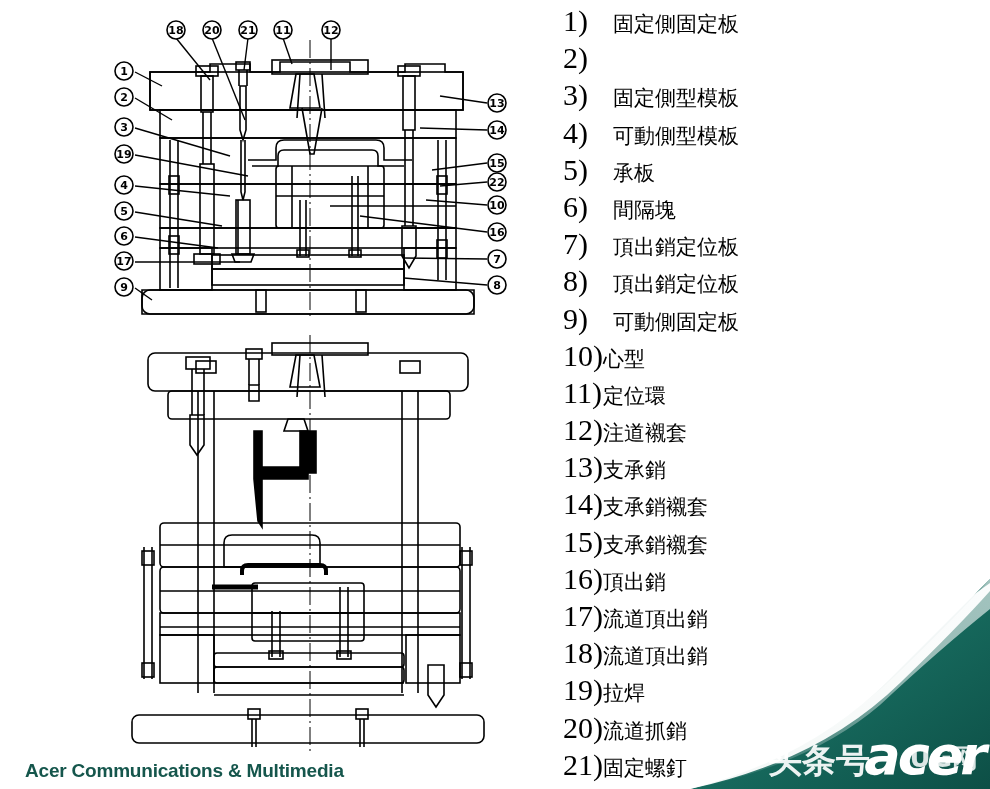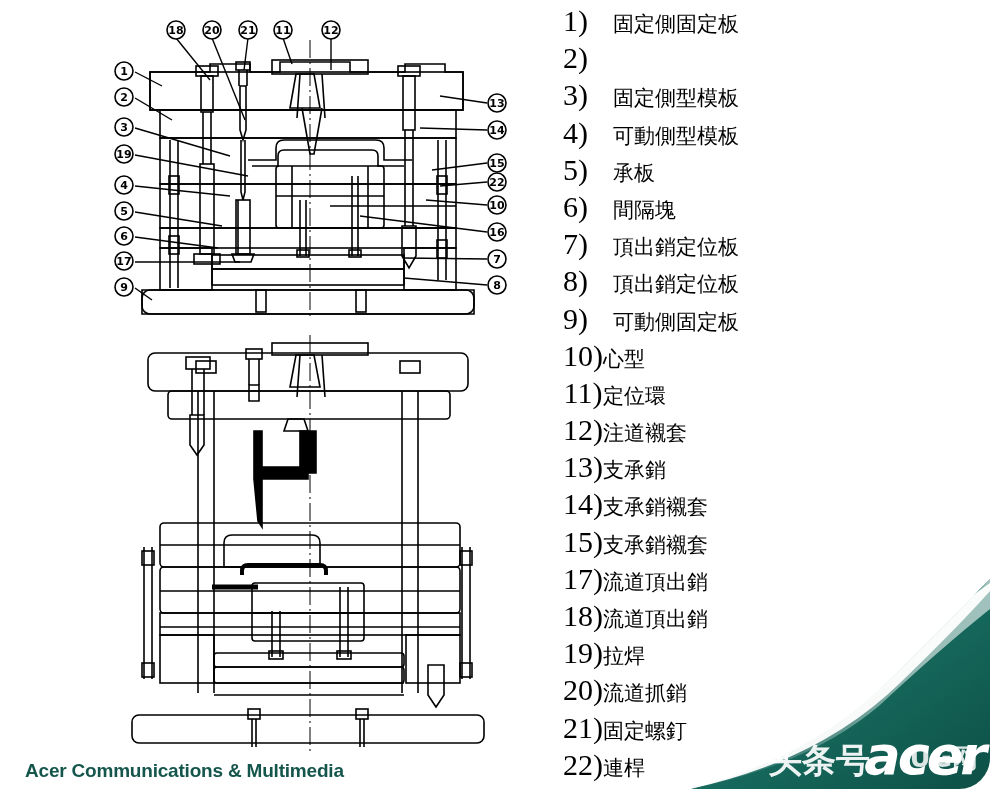--- a/index.html
+++ b/index.html
@@ -3,21 +3,21 @@
 <meta charset="utf-8">
 <style>
   html,body{margin:0;padding:0;}
   body{
     width:990px;height:789px;
     background:#ffffff;
     font-family:"Liberation Sans","DejaVu Sans",sans-serif;
     overflow:hidden;
     position:relative;
   }
-  #slide{position:relative;width:990px;height:789px;overflow:hidden;border-radius:31px;}
+  #slide{position:relative;width:990px;height:789px;overflow:hidden;}
 
   
   #diagram-col{position:absolute;left:0;top:0;width:560px;height:760px;}
   .diagram-svg{display:block;}
 
   
   #parts-list{
     position:absolute;left:563px;top:6px;width:420px;
   }
   .part-row{
@@ -31,21 +31,21 @@
     font-size:30px;
     line-height:1;
     letter-spacing:0px;
   }
   .part-label{
     font-family:"Liberation Sans","DejaVu Sans",sans-serif;
     font-size:21px;
     line-height:1;
   }
   .part-row.one-digit .part-num{width:50px;}
-  .part-row.two-digit .part-num{width:40px;text-align:center;}
+  .part-row.two-digit .part-num{width:40px;}
 
   
   #footer-brand{
     position:absolute;left:25px;top:760px;
     font-family:"Liberation Sans","DejaVu Sans",sans-serif;
     font-size:19px;font-weight:bold;
     color:#15564c;
     letter-spacing:-0.2px;
   }
 
@@ -419,20 +419,24 @@
       <span class="part-num">13)</span>
       <span class="part-label">支承銷</span>
     </div>
     <div class="part-row two-digit">
       <span class="part-num">14)</span>
       <span class="part-label">支承銷襯套</span>
     </div>
     <div class="part-row two-digit">
       <span class="part-num">15)</span>
       <span class="part-label">支承銷襯套</span>
+    </div>
+    <div class="part-row two-digit">
+      <span class="part-num">16)</span>
+      <span class="part-label">頂出銷</span>
     </div>
     <div class="part-row two-digit">
       <span class="part-num">17)</span>
       <span class="part-label">流道頂出銷</span>
     </div>
     <div class="part-row two-digit">
       <span class="part-num">18)</span>
       <span class="part-label">流道頂出銷</span>
     </div>
     <div class="part-row two-digit">

